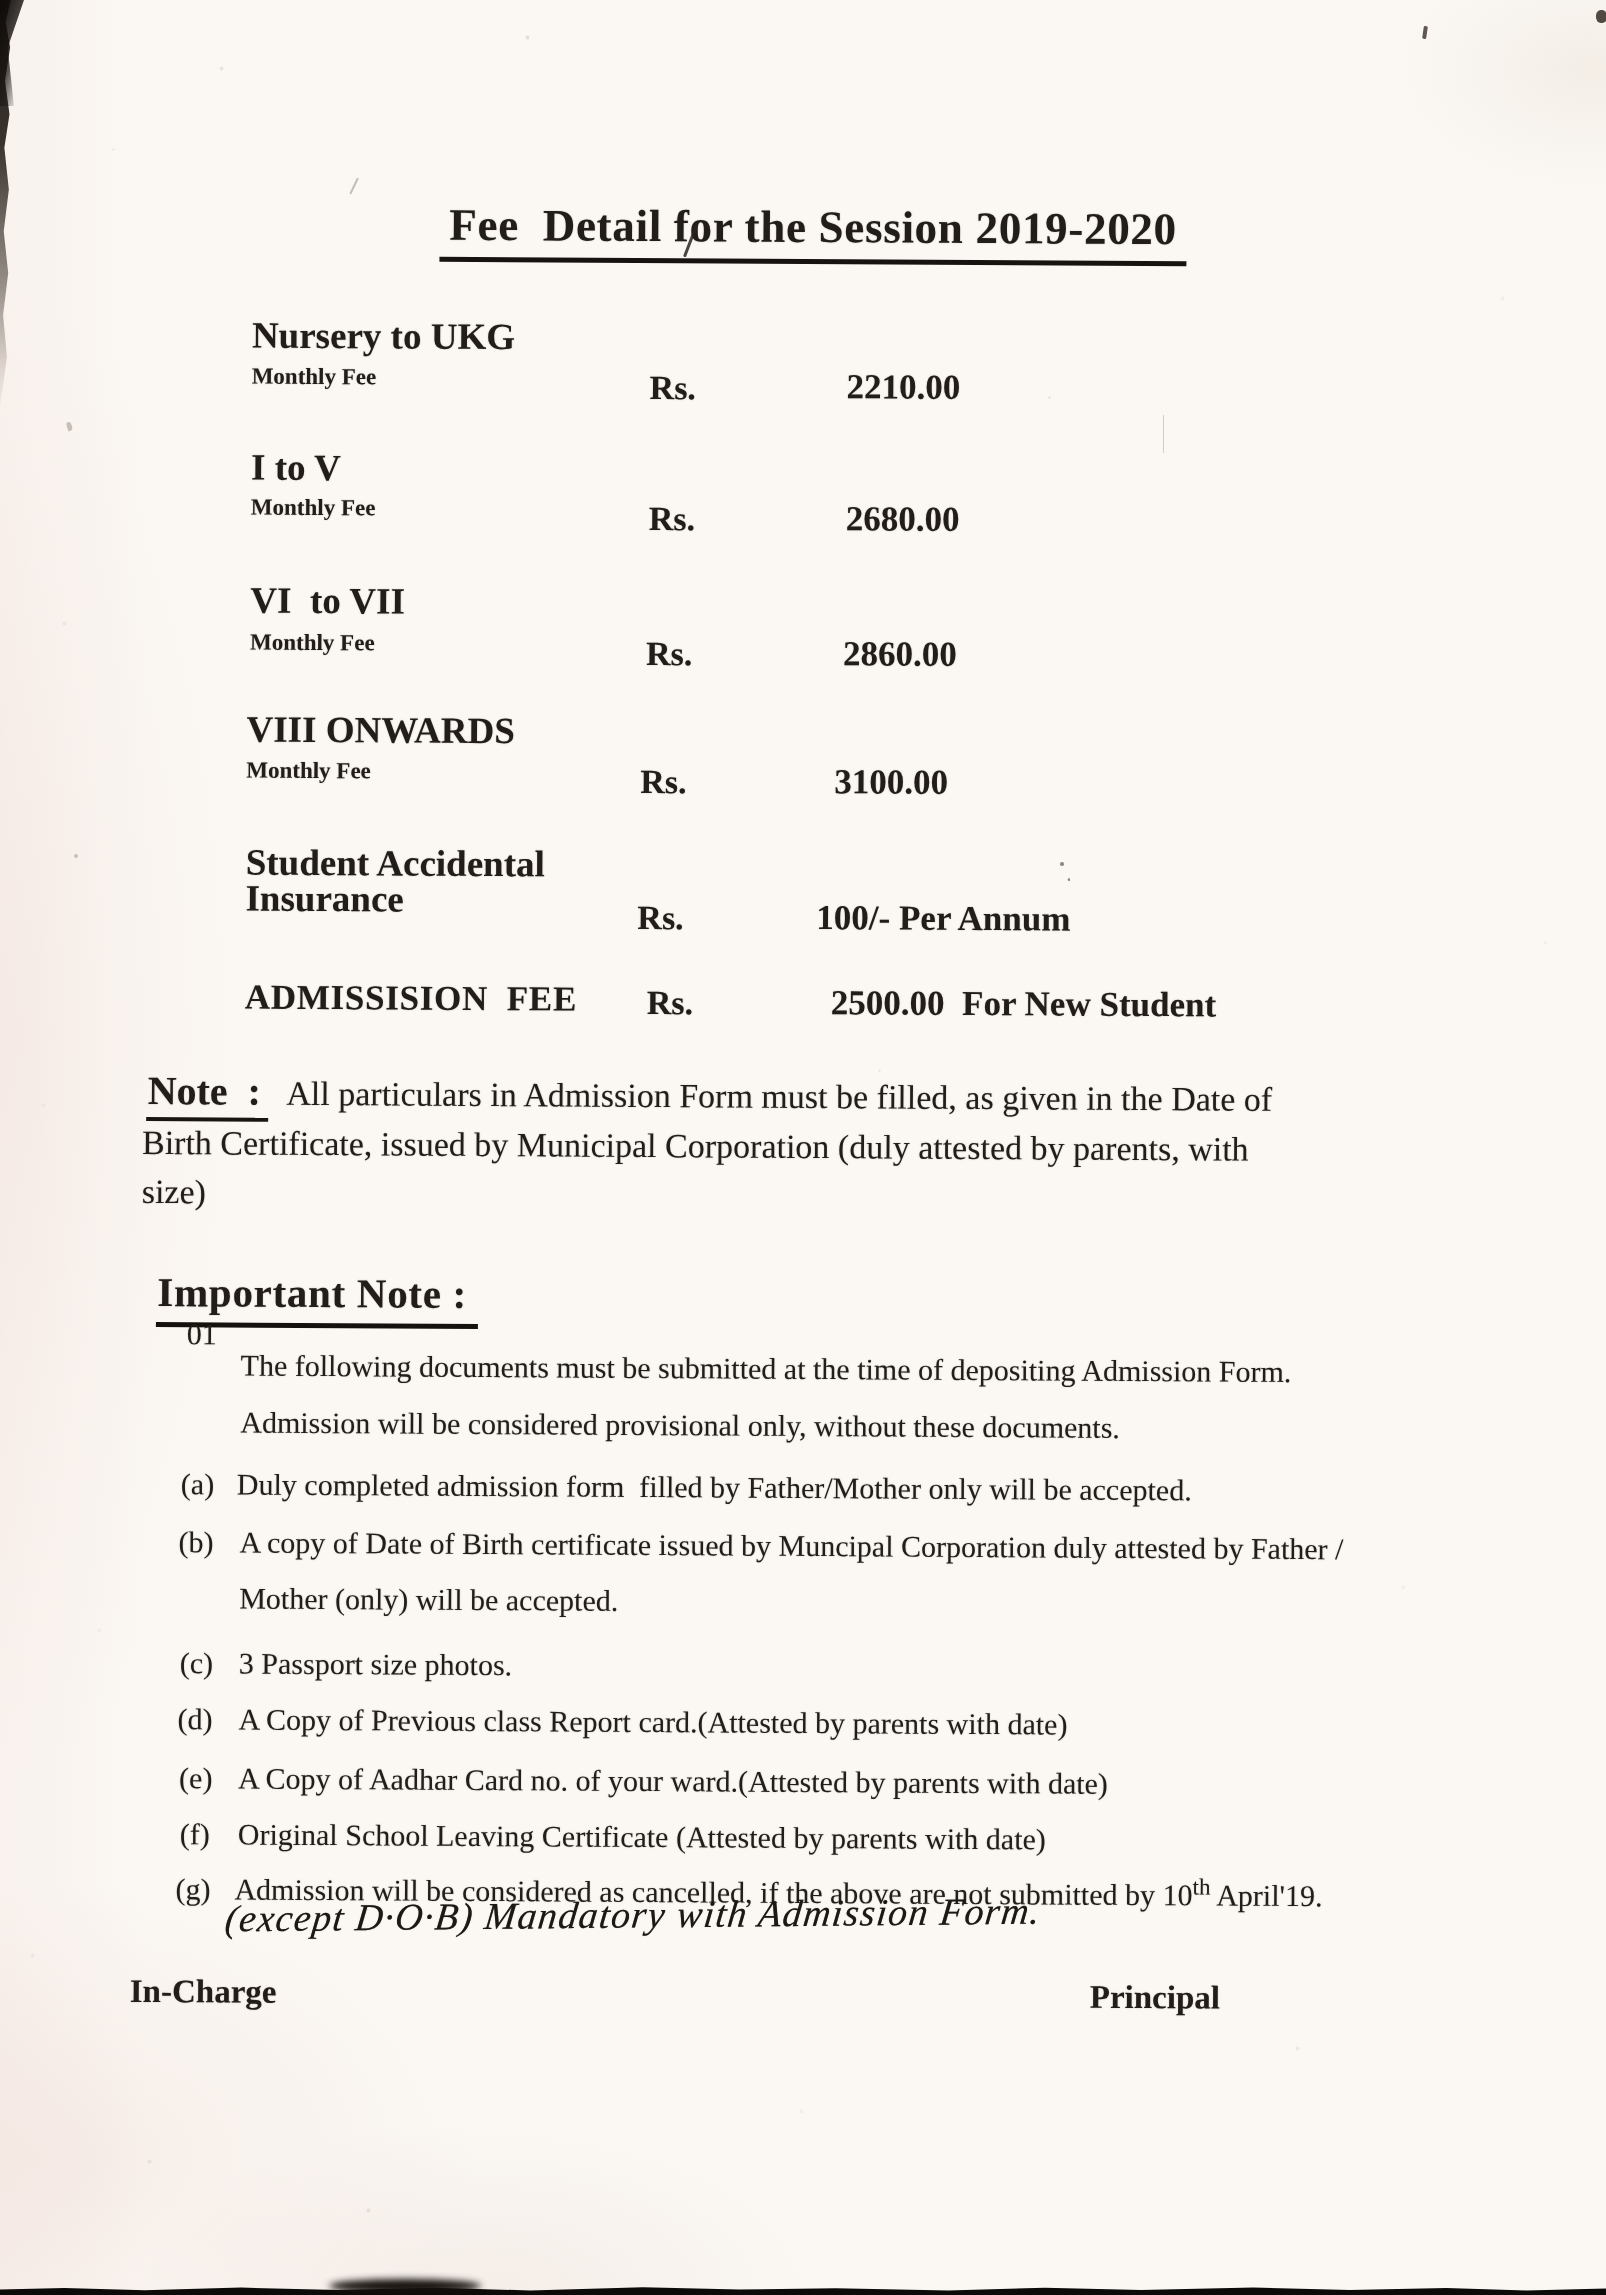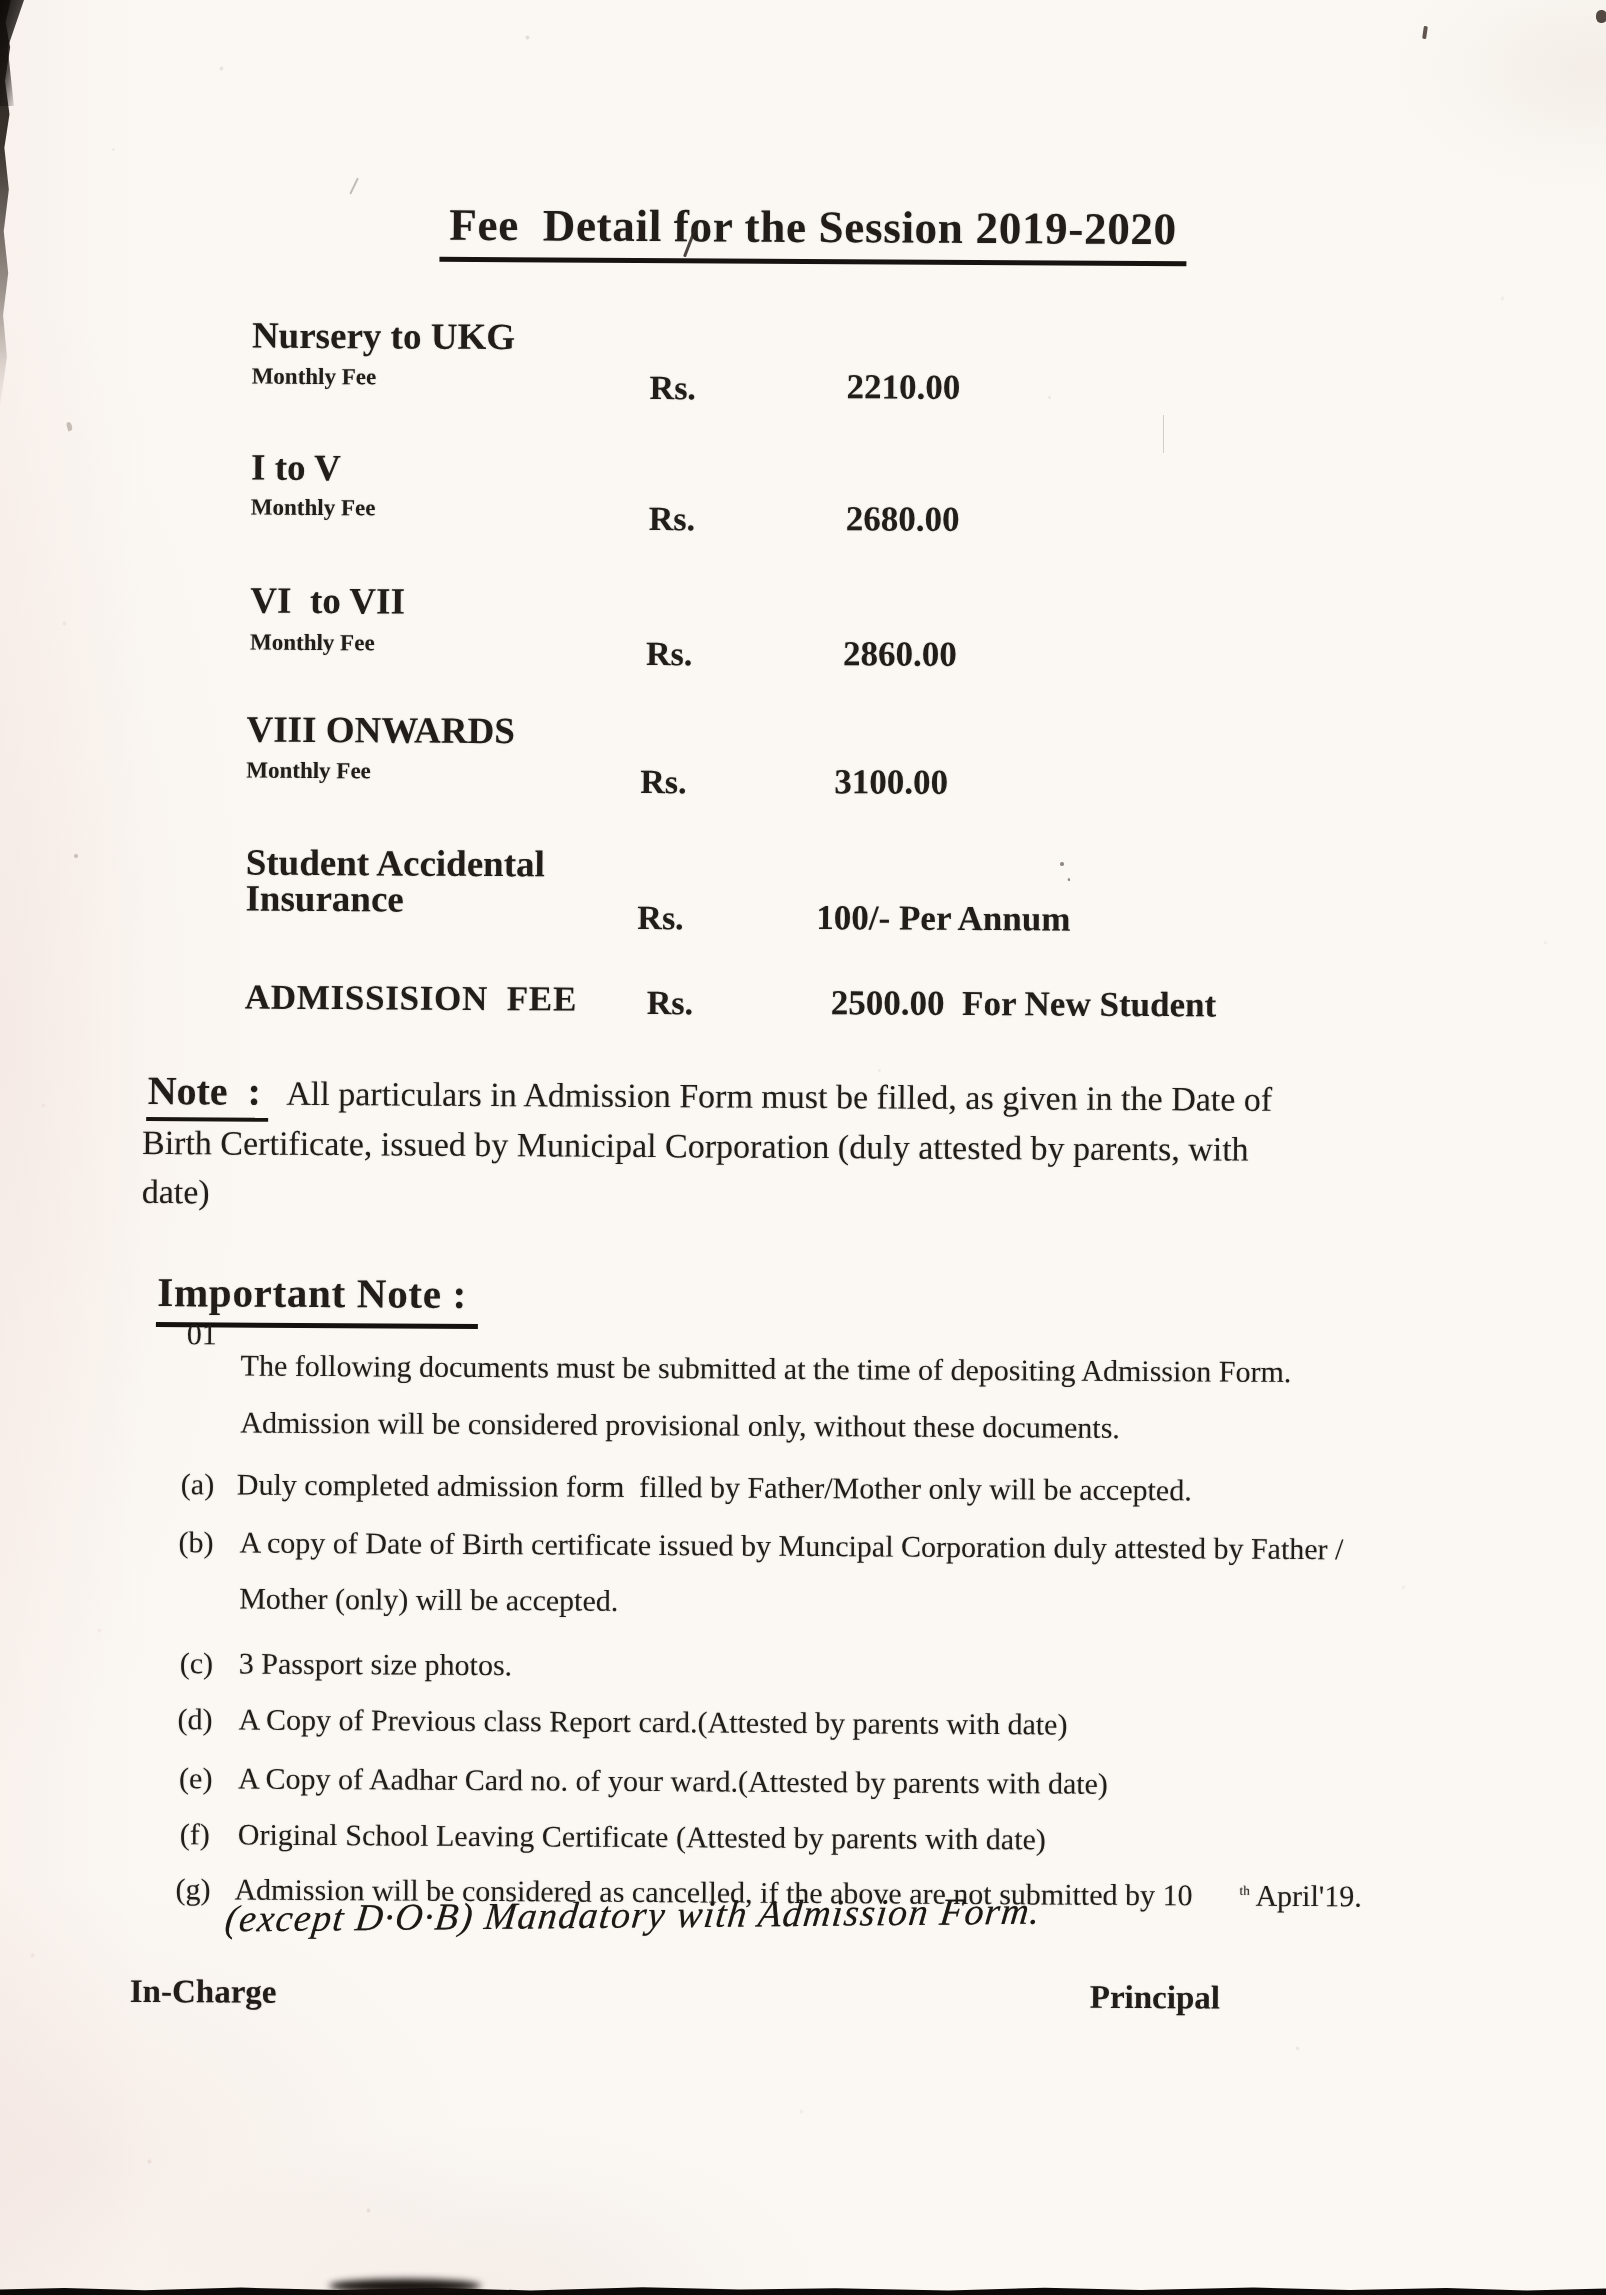--- a/index.html
+++ b/index.html
@@ -30,21 +30,21 @@
   .fee-amt    { font-size:35px; font-weight:600; }
   .fee-bold   { font-weight:700; }
 
   .note-line  { font-size:34px; }
   .note-label { font-size:40px; font-weight:700; border-bottom:4.3px solid #1a1510; padding:0 7px 4.3px 1.4px; margin-right:18.4px; }
 
   .imp-head   { font-size:41px; font-weight:700; border-bottom:5px solid #15110e; padding:0 11.3px 7px 1.4px; letter-spacing:0.7px; }
 
   .li-tag  { font-size:30px; }
   .li-text { font-size:30px; }
-  sup.th   { font-size:13px; vertical-align:super; line-height:0;margin-left:47px; }
+  sup.th   { font-size:23px; vertical-align:super; line-height:0; }
 
   .handwriting {
     font-size:38px; font-style:italic; letter-spacing:1.4px; color:#1c1915;
     transform:rotate(-.9deg) skewX(-7deg); transform-origin:left center;
     text-shadow:0 0 0.7px rgba(20,16,12,.6);
   }
   .footer { font-size:33px; font-weight:700; }
 
   
   .artifact { position:absolute; }
@@ -111,21 +111,21 @@
     <div class="txt fee-group" style="left:244px; top:883px;">Insurance</div>
     <div class="txt fee-cur" style="left:636px; top:901px;">Rs.</div>
     <div class="txt fee-amt" style="left:815px; top:900px;">100/- Per Annum</div>
 
     <div class="txt fee-label fee-bold" style="left:244px; top:983px; font-size:35px; letter-spacing:0.7px;">ADMISSISION  FEE</div>
     <div class="txt fee-cur fee-bold" style="left:646px; top:986px;">Rs.</div>
     <div class="txt fee-amt fee-bold" style="left:830px; top:985px;">2500.00  For New Student</div>
 
     <div class="txt note-line" style="left:146px; top:1074px;"><span class="note-label">Note  :</span><span>All particulars in Admission Form must be filled, as given in the Date of</span></div>
     <div class="txt note-line" style="left:142px; top:1129px;">Birth Certificate, issued by Municipal Corporation (duly attested by parents, with</div>
-    <div class="txt note-line" style="left:142px; top:1178px;">date)</div>
+    <div class="txt note-line" style="left:142px; top:1178px;">size)</div>
 
     <div class="txt" style="left:140px; top:1263px;">
       <span class="imp-head">Important Note :</span>
     </div>
 
     <div class="txt li-tag" style="left:188px; top:1322px;">01</div>
     <div class="txt li-text" style="left:242px; top:1353px;">The following documents must be submitted at the time of depositing Admission Form.</div>
     <div class="txt li-text" style="left:242px; top:1410px;">Admission will be considered provisional only, without these documents.</div>
 
     <div class="txt li-tag" style="left:183px; top:1472px;">(a)</div>

